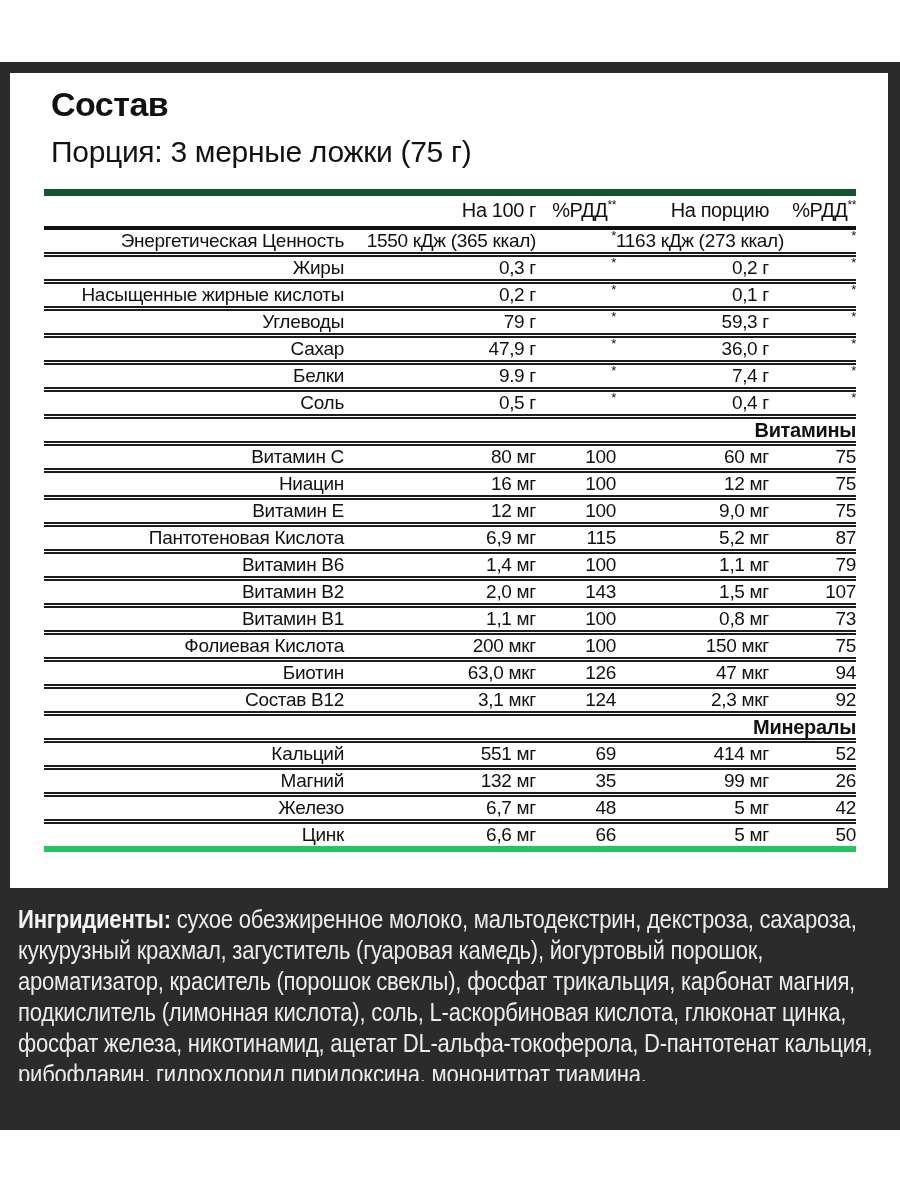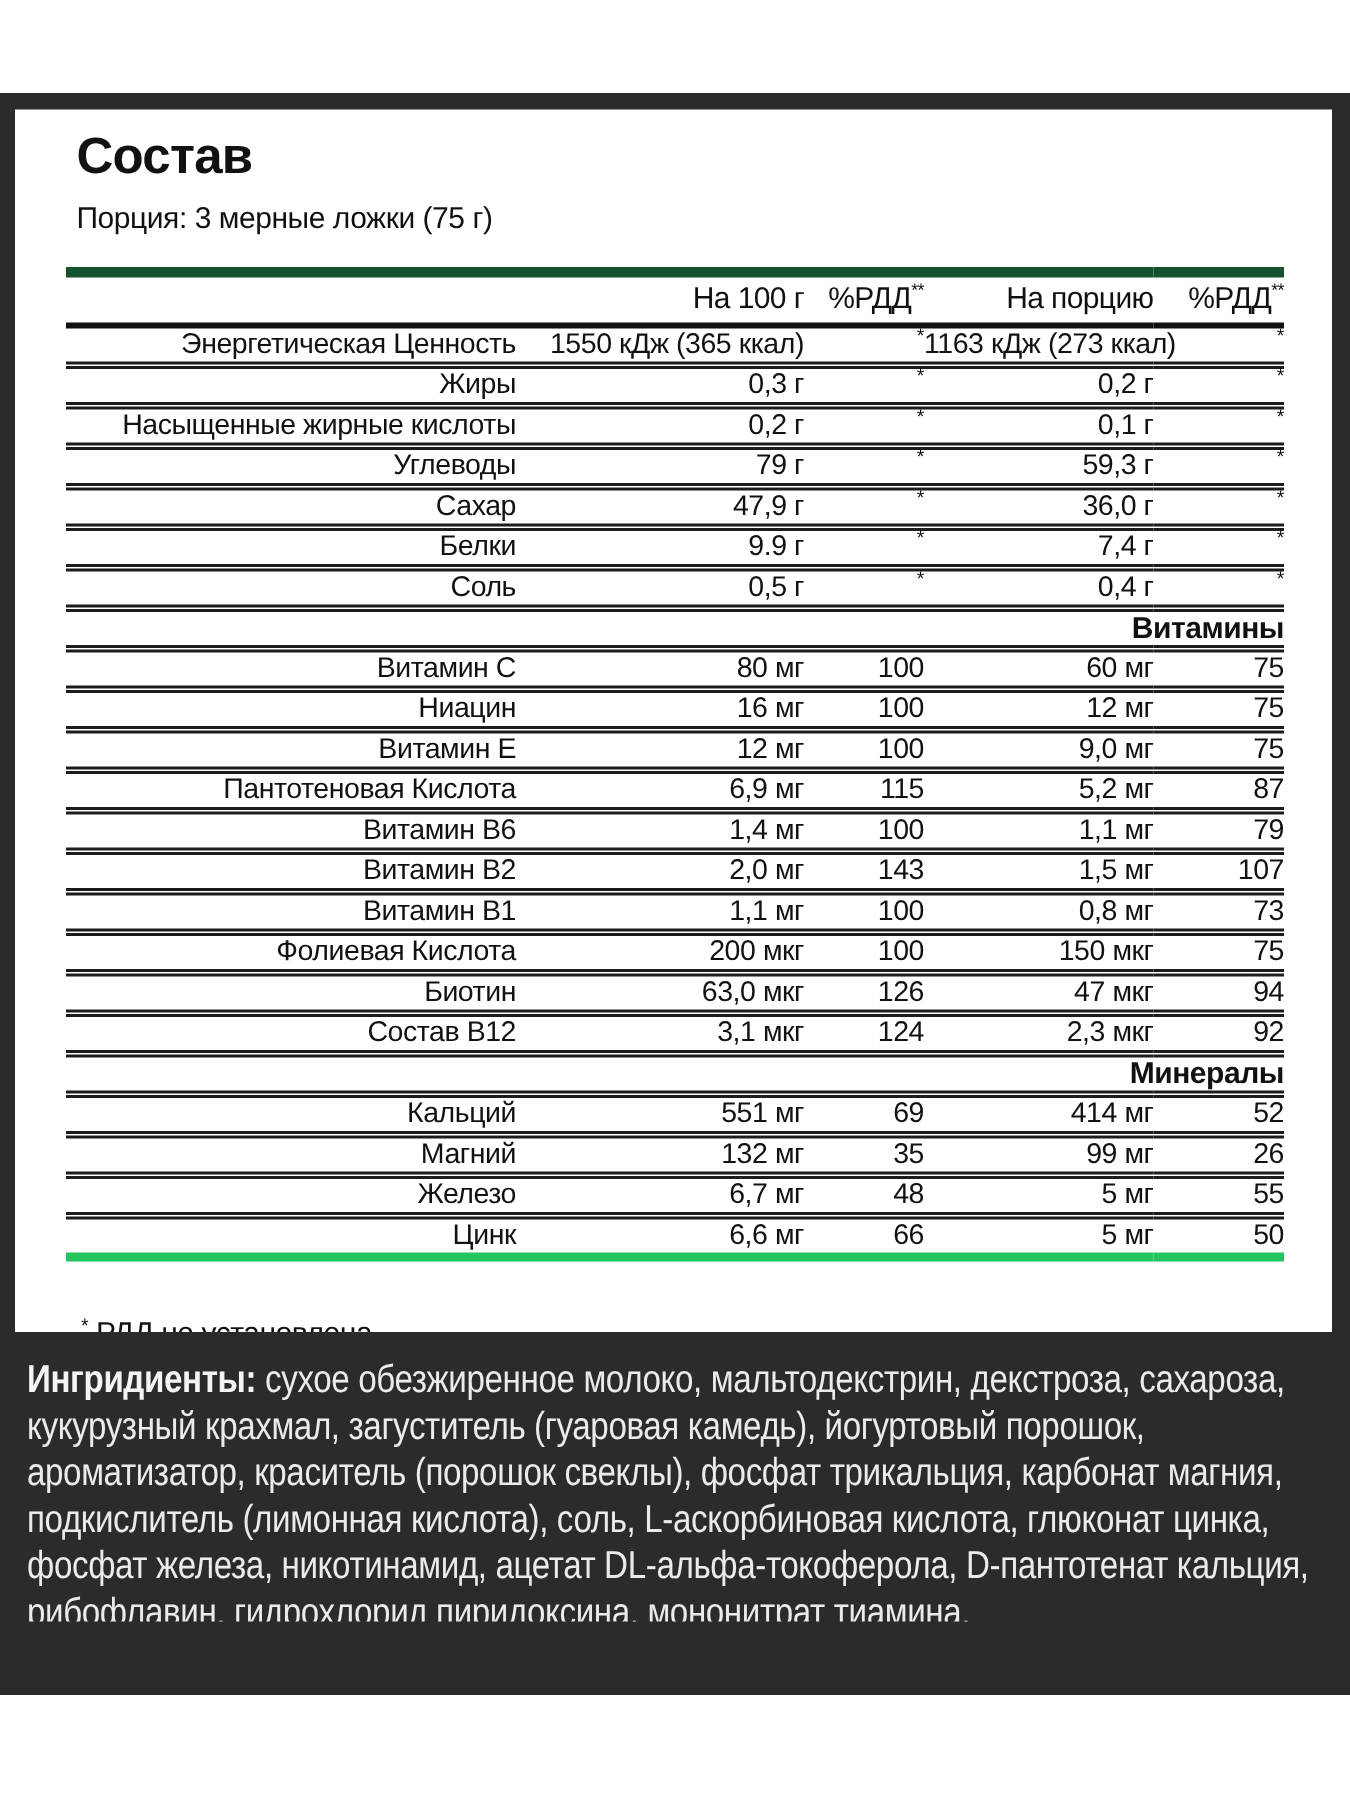--- a/index.html
+++ b/index.html
@@ -3,21 +3,21 @@
 <meta charset="utf-8">
 <style>
   html,body{margin:0;padding:0;background:#ffffff;}
   .canvas{position:relative;width:900px;height:1200px;background:#ffffff;overflow:hidden;
           font-family:"Liberation Sans",sans-serif;color:#111;}
   .frame{position:absolute;top:62px;left:0;width:900px;height:1068px;background:#2b2b2b;
          box-sizing:border-box;padding:11px 12px 0 10px;}
   .panel{background:#ffffff;height:815px;box-sizing:border-box;overflow:hidden;
          padding:14px 32px 0 41px;}
   .title{font-size:34px;font-weight:bold;letter-spacing:-0.5px;line-height:1.05;margin:0;}
-  .serving{font-size:20px;letter-spacing:-0.3px;margin:12px 0 0 0;}
+  .serving{font-size:30px;letter-spacing:-0.3px;margin:12px 0 0 0;}
   table.nutri{border-collapse:collapse;table-layout:fixed;width:812px;margin:20px 0 0 -7px;}
   table.nutri col.c-name{width:300px;}
   table.nutri col.c-per100{width:192px;}
   table.nutri col.c-rdd1{width:80px;}
   table.nutri col.c-serv{width:153px;}
   table.nutri col.c-rdd2{width:87px;}
   table.nutri th{border-top:7px solid #14532d;border-bottom:4px solid #111;
        font-size:20px;font-weight:normal;text-align:right;padding:3px 0 4px 0;letter-spacing:-0.4px;white-space:nowrap;}
   table.nutri th.name{text-align:left;}
   table.nutri th sup{font-size:12px;line-height:0;}
@@ -203,21 +203,21 @@
               <td class="num">132 мг</td>
               <td class="num">35</td>
               <td class="num">99 мг</td>
               <td class="num">26</td>
             </tr>
             <tr>
               <td class="name">Железо</td>
               <td class="num">6,7 мг</td>
               <td class="num">48</td>
               <td class="num">5 мг</td>
-              <td class="num">55</td>
+              <td class="num">42</td>
             </tr>
             <tr>
               <td class="name">Цинк</td>
               <td class="num">6,6 мг</td>
               <td class="num">66</td>
               <td class="num">5 мг</td>
               <td class="num">50</td>
             </tr>
           </tbody>
       </table>

